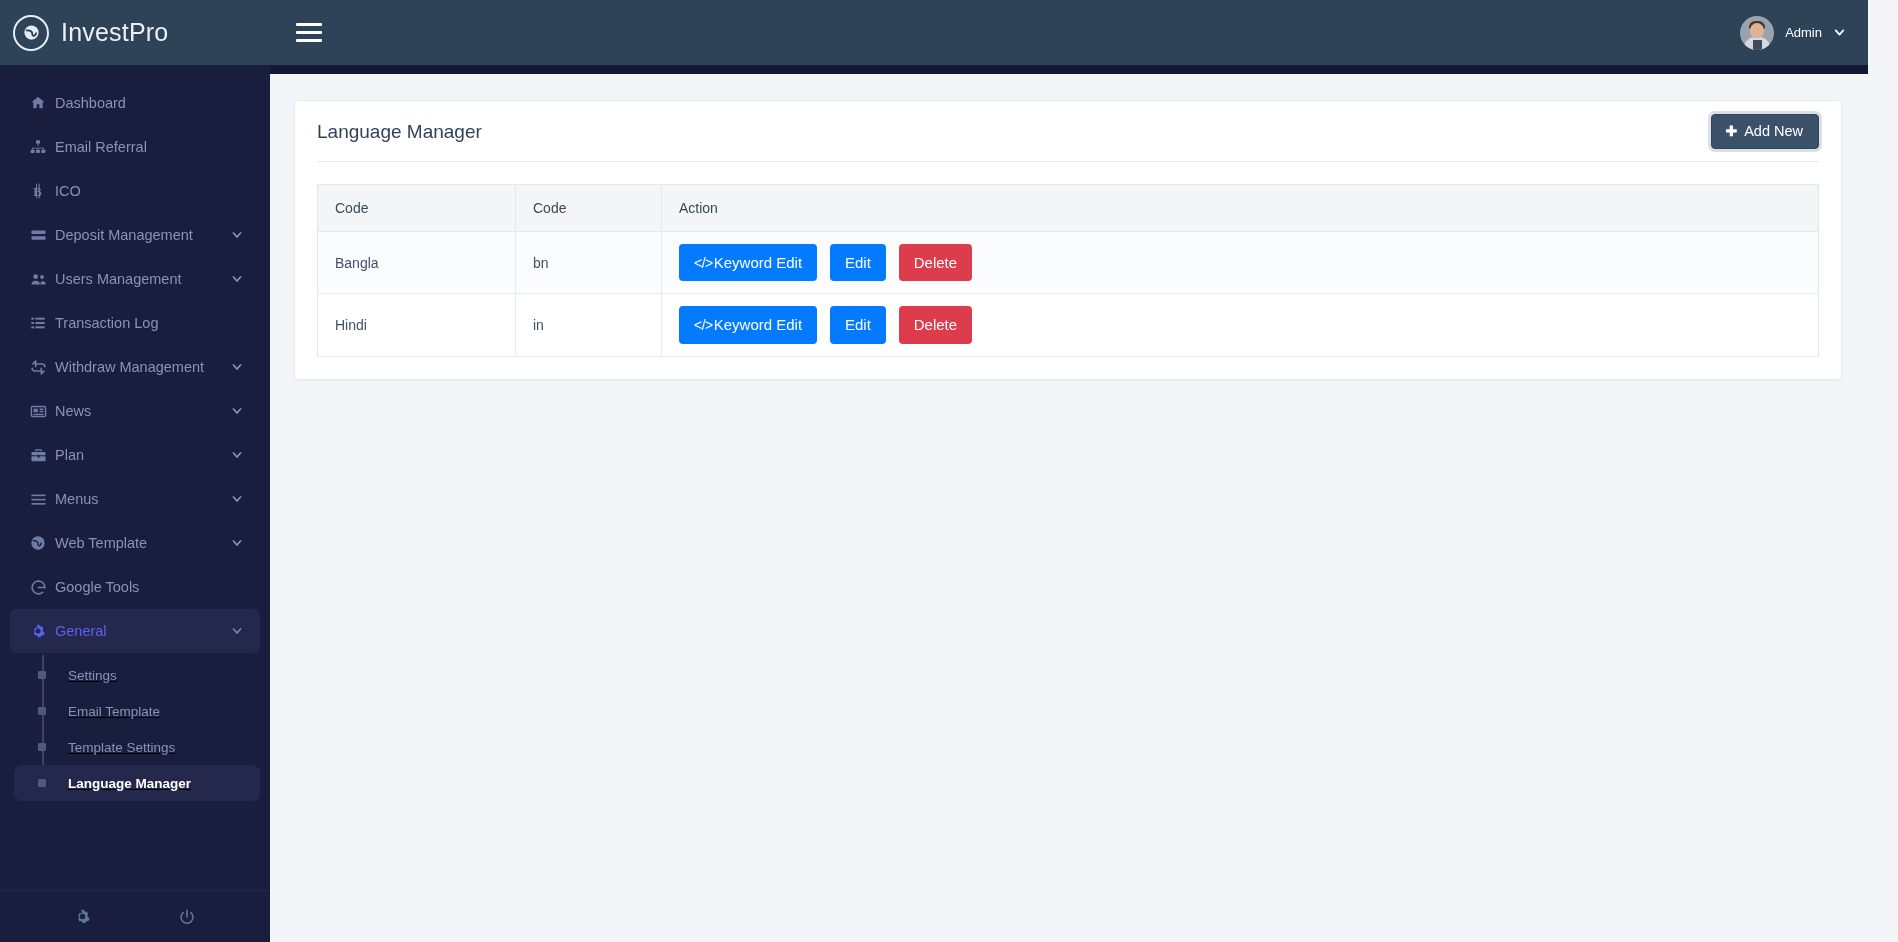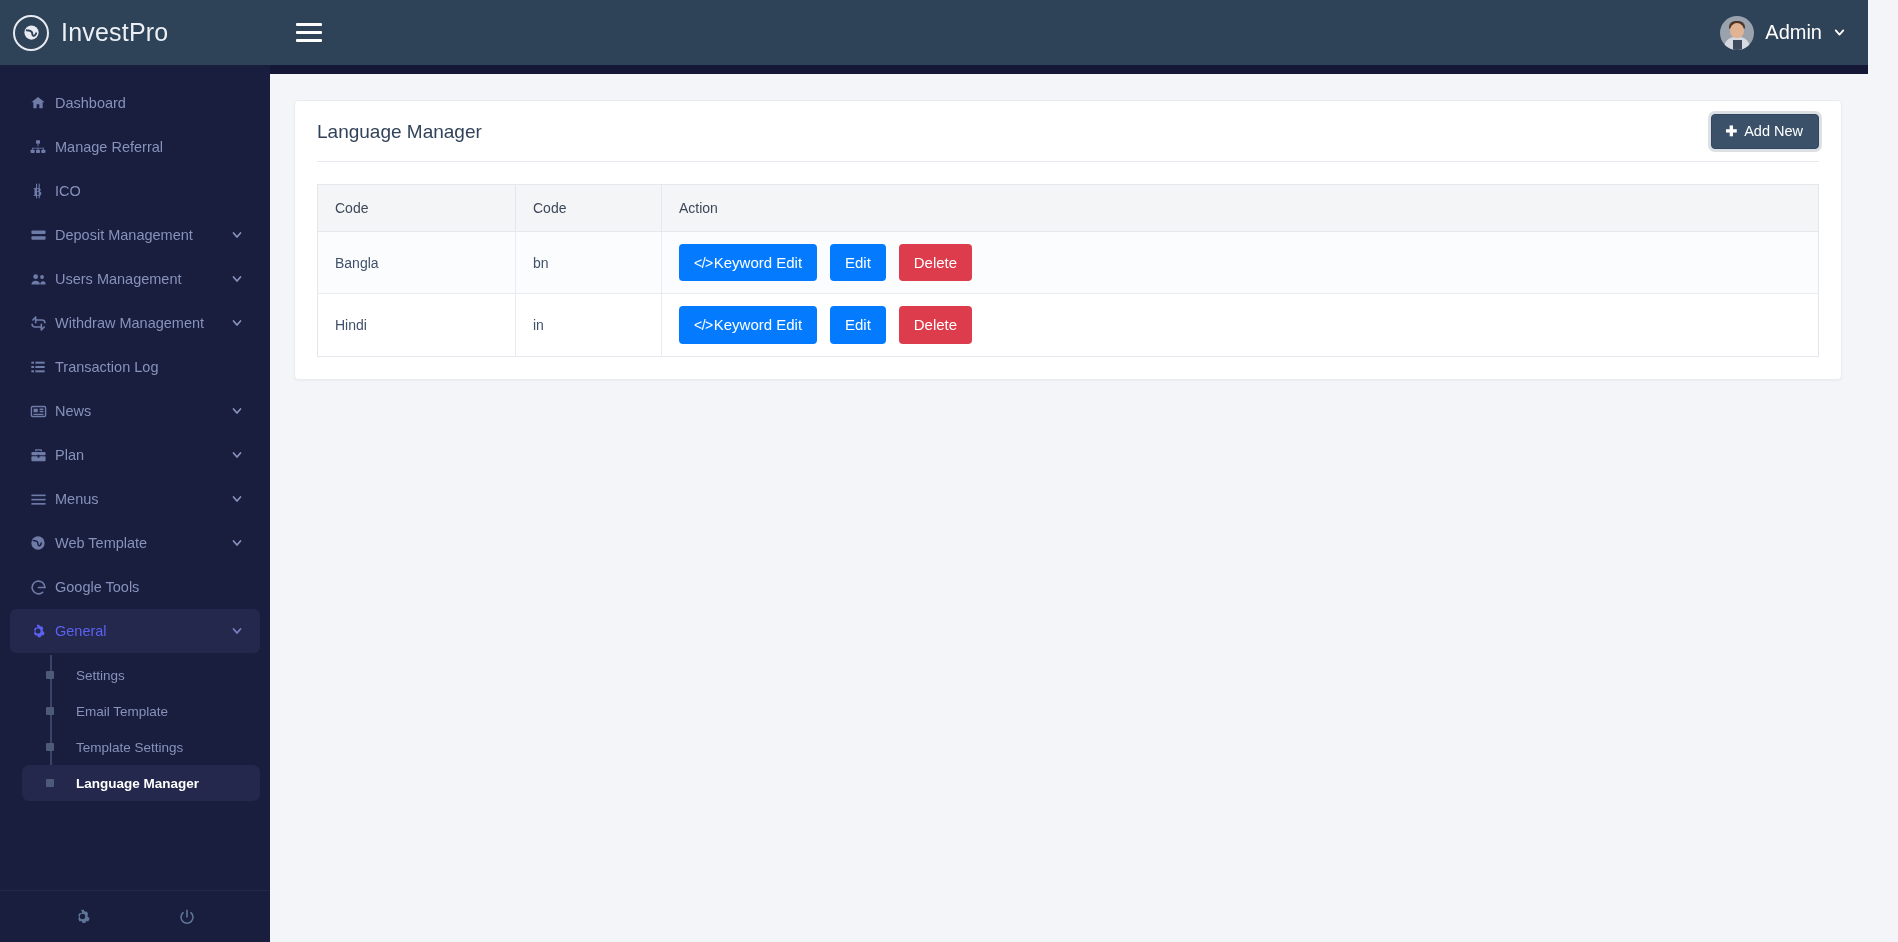--- a/index.html
+++ b/index.html
@@ -79,22 +79,23 @@
     background: #23284c;
     color: #5b61f0;
     border-radius: 6px;
   }
   .nav-item.active .ic { color: #5b61f0; }
   .nav-item.active .chev { color: #7b84c4; }
 
   
   .submenu {
     position: relative;
-    margin: 2px 0 0 12px;
+    margin: 2px 0 0 4px;
     padding-top: 2px;
+    text-decoration: underline;
   }
   .submenu::before {
     content: "";
     position: absolute;
     left: 38px;
     top: 0px;
     bottom: 22px;
     width: 2px;
     background: #3a4468;
   }
@@ -206,21 +207,21 @@
     border-radius: 11px 11px 0 0;
     left: 4px; bottom: 0;
   }
   .avatar .collar {
     position: absolute;
     width: 9px; height: 10px;
     background: #3c4a5c;
     left: 12.5px; bottom: 0;
     transform: rotate(0deg);
   }
-  .user-name { color: #ffffff; font-size: 20px; }
+  .user-name { color: #ffffff; font-size: 13px; }
   .caret-down { color: #ffffff; font-size: 11px; display: flex; align-items: center; }
 
   
   .strip {
     height: 9px;
     min-height: 9px;
     background: #141735;
   }
 
   .content {
@@ -357,21 +358,21 @@
         <span class="ic">
           <svg width="16" height="16" viewBox="0 0 24 24" fill="currentColor">
               <rect x="9" y="2" width="6" height="5" rx="1"></rect>
               <rect x="1" y="16" width="6" height="5" rx="1"></rect>
               <rect x="9" y="16" width="6" height="5" rx="1"></rect>
               <rect x="17" y="16" width="6" height="5" rx="1"></rect>
               <path d="M11.3 7h1.4v4h-1.4zM4 13h16v1.4H4z"></path>
               <path d="M3.3 13h1.4v3.2H3.3zM11.3 13h1.4v3.2h-1.4zM19.3 13h1.4v3.2h-1.4z"></path>
             </svg>
         </span>
-        <span class="lbl">Manage Referral</span>
+        <span class="lbl">Email Referral</span>
       </div>
 
       <div class="nav-item">
         <span class="ic">
           <svg width="16" height="16" viewBox="0 0 24 24" fill="currentColor">
               <text x="5" y="19" font-size="19" font-family="Liberation Serif, serif" font-weight="bold">B</text>
               <rect x="9" y="1" width="1.6" height="22"></rect>
               <rect x="13" y="1" width="1.6" height="22"></rect>
             </svg>
         </span>
@@ -396,56 +397,56 @@
       <div class="nav-item">
         <span class="ic">
           <svg width="17" height="17" viewBox="0 0 24 24" fill="currentColor">
               <circle cx="8" cy="8" r="3.4"></circle>
               <circle cx="17" cy="8.5" r="2.7"></circle>
               <path d="M2 19c0-3.3 2.7-5.2 6-5.2s6 1.9 6 5.2z"></path>
               <path d="M14.5 19c0-2.6 1.4-4.4 4-4.4 2.2 0 3.5 1.6 3.5 4.4z"></path>
             </svg>
         </span>
         <span class="lbl">Users Management</span>
-        <span class="chev">
-          <svg width="12" height="12" viewBox="0 0 24 24" fill="none" stroke="currentColor" stroke-width="3.4" stroke-linecap="round" stroke-linejoin="round">
-              <polyline points="5 8 12 16 19 8"></polyline>
-            </svg>
-        </span>
-      </div>
-
-      <div class="nav-item">
-        <span class="ic">
-          <svg width="17" height="17" viewBox="0 0 24 24" fill="none" stroke="currentColor" stroke-width="2.3" stroke-linecap="round" stroke-linejoin="round">
-              <polyline points="4 7 8 3 8 11"></polyline>
-              <path d="M8 7h9a4 4 0 0 1 4 4"></path>
-              <polyline points="20 17 16 21 16 13"></polyline>
-              <path d="M16 17H7a4 4 0 0 1-4-4"></path>
-            </svg>
-        </span>
-        <span class="lbl">Withdraw Management</span>
         <span class="chev">
           <svg width="12" height="12" viewBox="0 0 24 24" fill="none" stroke="currentColor" stroke-width="3.4" stroke-linecap="round" stroke-linejoin="round">
               <polyline points="5 8 12 16 19 8"></polyline>
             </svg>
         </span>
       </div>
 
       <div class="nav-item">
         <span class="ic">
           <svg width="16" height="16" viewBox="0 0 24 24" fill="currentColor">
               <rect x="2" y="4" width="4" height="3"></rect>
               <rect x="8" y="4" width="14" height="3"></rect>
               <rect x="2" y="10.5" width="4" height="3"></rect>
               <rect x="8" y="10.5" width="14" height="3"></rect>
               <rect x="2" y="17" width="4" height="3"></rect>
               <rect x="8" y="17" width="14" height="3"></rect>
             </svg>
         </span>
         <span class="lbl">Transaction Log</span>
+      </div>
+
+      <div class="nav-item">
+        <span class="ic">
+          <svg width="17" height="17" viewBox="0 0 24 24" fill="none" stroke="currentColor" stroke-width="2.3" stroke-linecap="round" stroke-linejoin="round">
+              <polyline points="4 7 8 3 8 11"></polyline>
+              <path d="M8 7h9a4 4 0 0 1 4 4"></path>
+              <polyline points="20 17 16 21 16 13"></polyline>
+              <path d="M16 17H7a4 4 0 0 1-4-4"></path>
+            </svg>
+        </span>
+        <span class="lbl">Withdraw Management</span>
+        <span class="chev">
+          <svg width="12" height="12" viewBox="0 0 24 24" fill="none" stroke="currentColor" stroke-width="3.4" stroke-linecap="round" stroke-linejoin="round">
+              <polyline points="5 8 12 16 19 8"></polyline>
+            </svg>
+        </span>
       </div>
 
       <div class="nav-item">
         <span class="ic">
           <svg width="17" height="17" viewBox="0 0 24 24" fill="none" stroke="currentColor" stroke-width="2">
               <rect x="2" y="5" width="20" height="14" rx="1.6"></rect>
               <rect x="5" y="8" width="6" height="5" fill="currentColor" stroke="none"></rect>
               <path d="M13.5 8.8h5.5M13.5 12h5.5M5 16h14" stroke-width="1.9"></path>
             </svg>
         </span>

